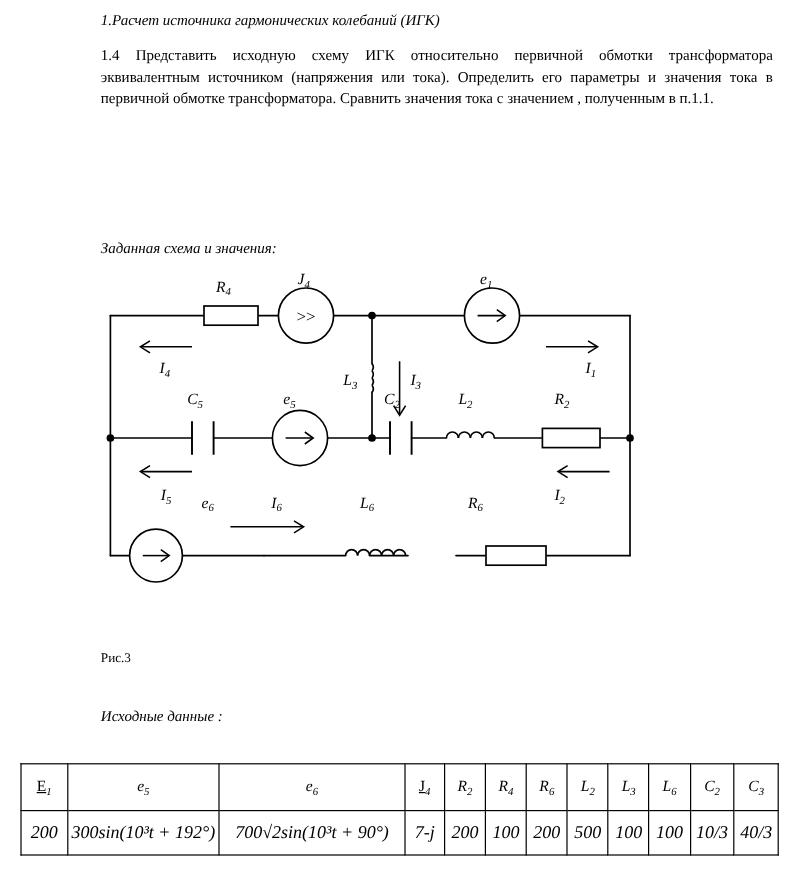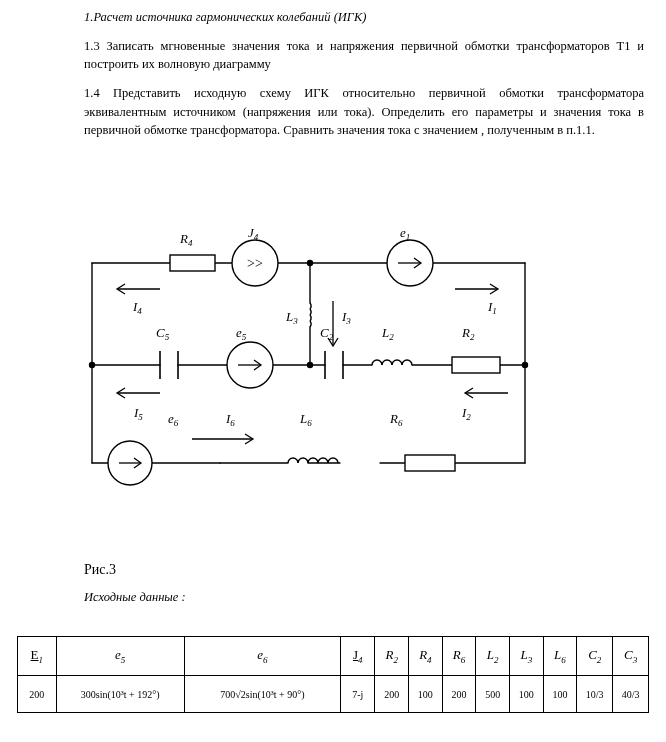--- a/index.html
+++ b/index.html
@@ -11,50 +11,50 @@
     position:relative;
     overflow:hidden;
   }
   .page { position:relative; width:666px; height:742px; }
 
   .task-list { position:absolute; left:84px; top:8px; width:560px; }
   .task-item { font-size:12.5px; line-height:1.45; margin-bottom:11px; text-align:justify; }
   .italic { font-style:italic; }
 
   .caption-scheme { position:absolute; left:84px; top:200px; font-size:12.5px; font-style:italic; }
-  .fig-label { position:absolute; left:84px; top:562px; font-size:14px; }
+  .fig-label { position:absolute; left:84px; top:543px; font-size:11px; }
   .caption-data { position:absolute; left:84px; top:590px; font-size:12.5px; font-style:italic; }
 
   
   .circuit { position:absolute; left:0px; top:215px; width:666px; height:320px; }
   .circuit svg { display:block; }
 
   
   .tbl-wrap { position:absolute; left:17px; top:636px; width:632px; }
   table.data { border-collapse:collapse; width:632px; font-size:12px; }
   table.data td, table.data th {
     border:1px solid #000; text-align:center; vertical-align:middle;
     font-weight:normal; font-family:"Liberation Serif", serif;
   }
   table.data thead td { height:36px; font-style:italic; font-size:13px; }
-  table.data tbody td { height:34px; font-size:10px; }
+  table.data tbody td { height:34px; font-size:15px;font-style:italic; }
   .u-head { text-decoration:underline; font-style:normal; }
   sub { font-size:9px; }
 </style>
 </head>
 <body>
 
 <div class="page">
 
   <div class="task-list">
     <div class="task-item italic">1.Расчет источника гармонических колебаний (ИГК)</div>
-    <div class="task-item u">1.3 Записать мгновенные значения тока и напряжения первичной обмотки трансформаторов Т1 и построить их волновую диаграмму</div>
     <div class="task-item u">1.4 Представить исходную схему ИГК относительно первичной обмотки трансформатора эквивалентным источником (напряжения или тока). Определить его параметры и значения тока в первичной обмотке трансформатора. Сравнить значения тока с значением , полученным в п.1.1.</div>
   </div>
 
+  <div class="caption-scheme">Заданная схема и значения:</div>
 
   <div class="circuit">
     <svg width="666" height="320" viewBox="0 0 666 320" xmlns="http://www.w3.org/2000/svg">
       <g stroke="#000" stroke-width="1.4" fill="none" stroke-linecap="round">
 
         <path d="M92,48 L170,48"></path>
         <path d="M215,48 L232,48"></path>
         <path d="M278,48 L310,48"></path>
         <path d="M310,48 L388,48"></path>
         <path d="M433,48 L525,48"></path>

